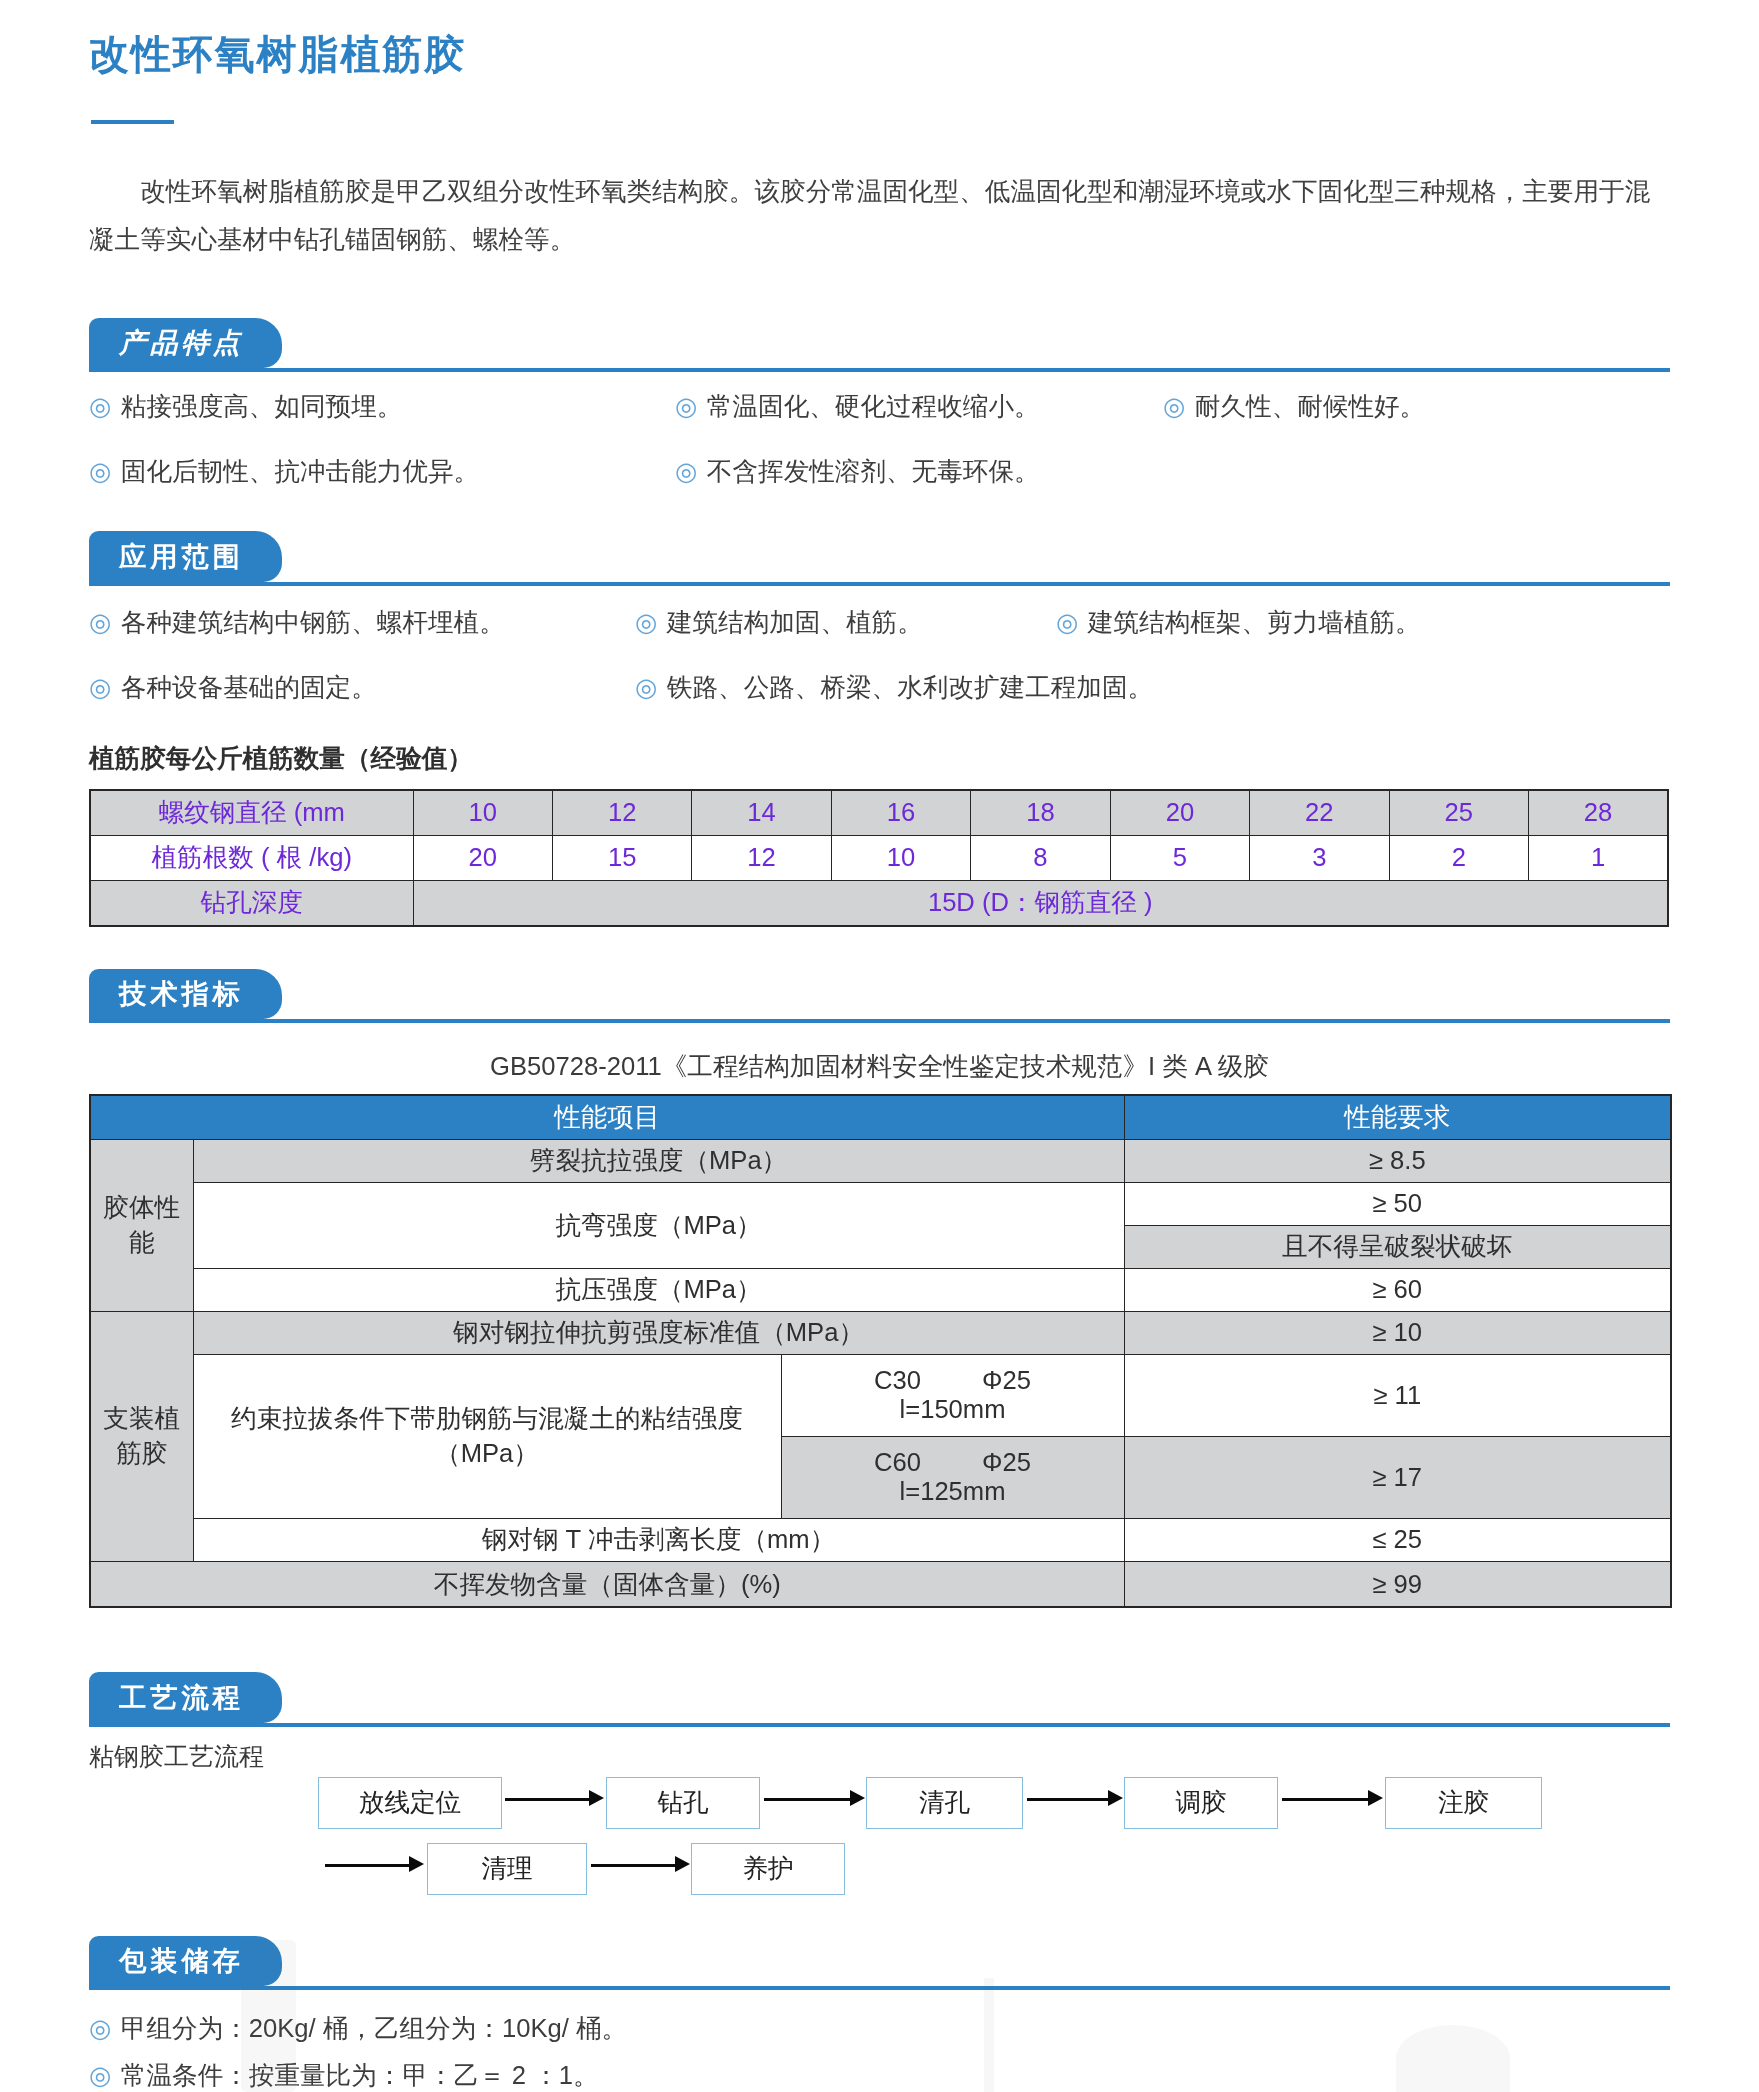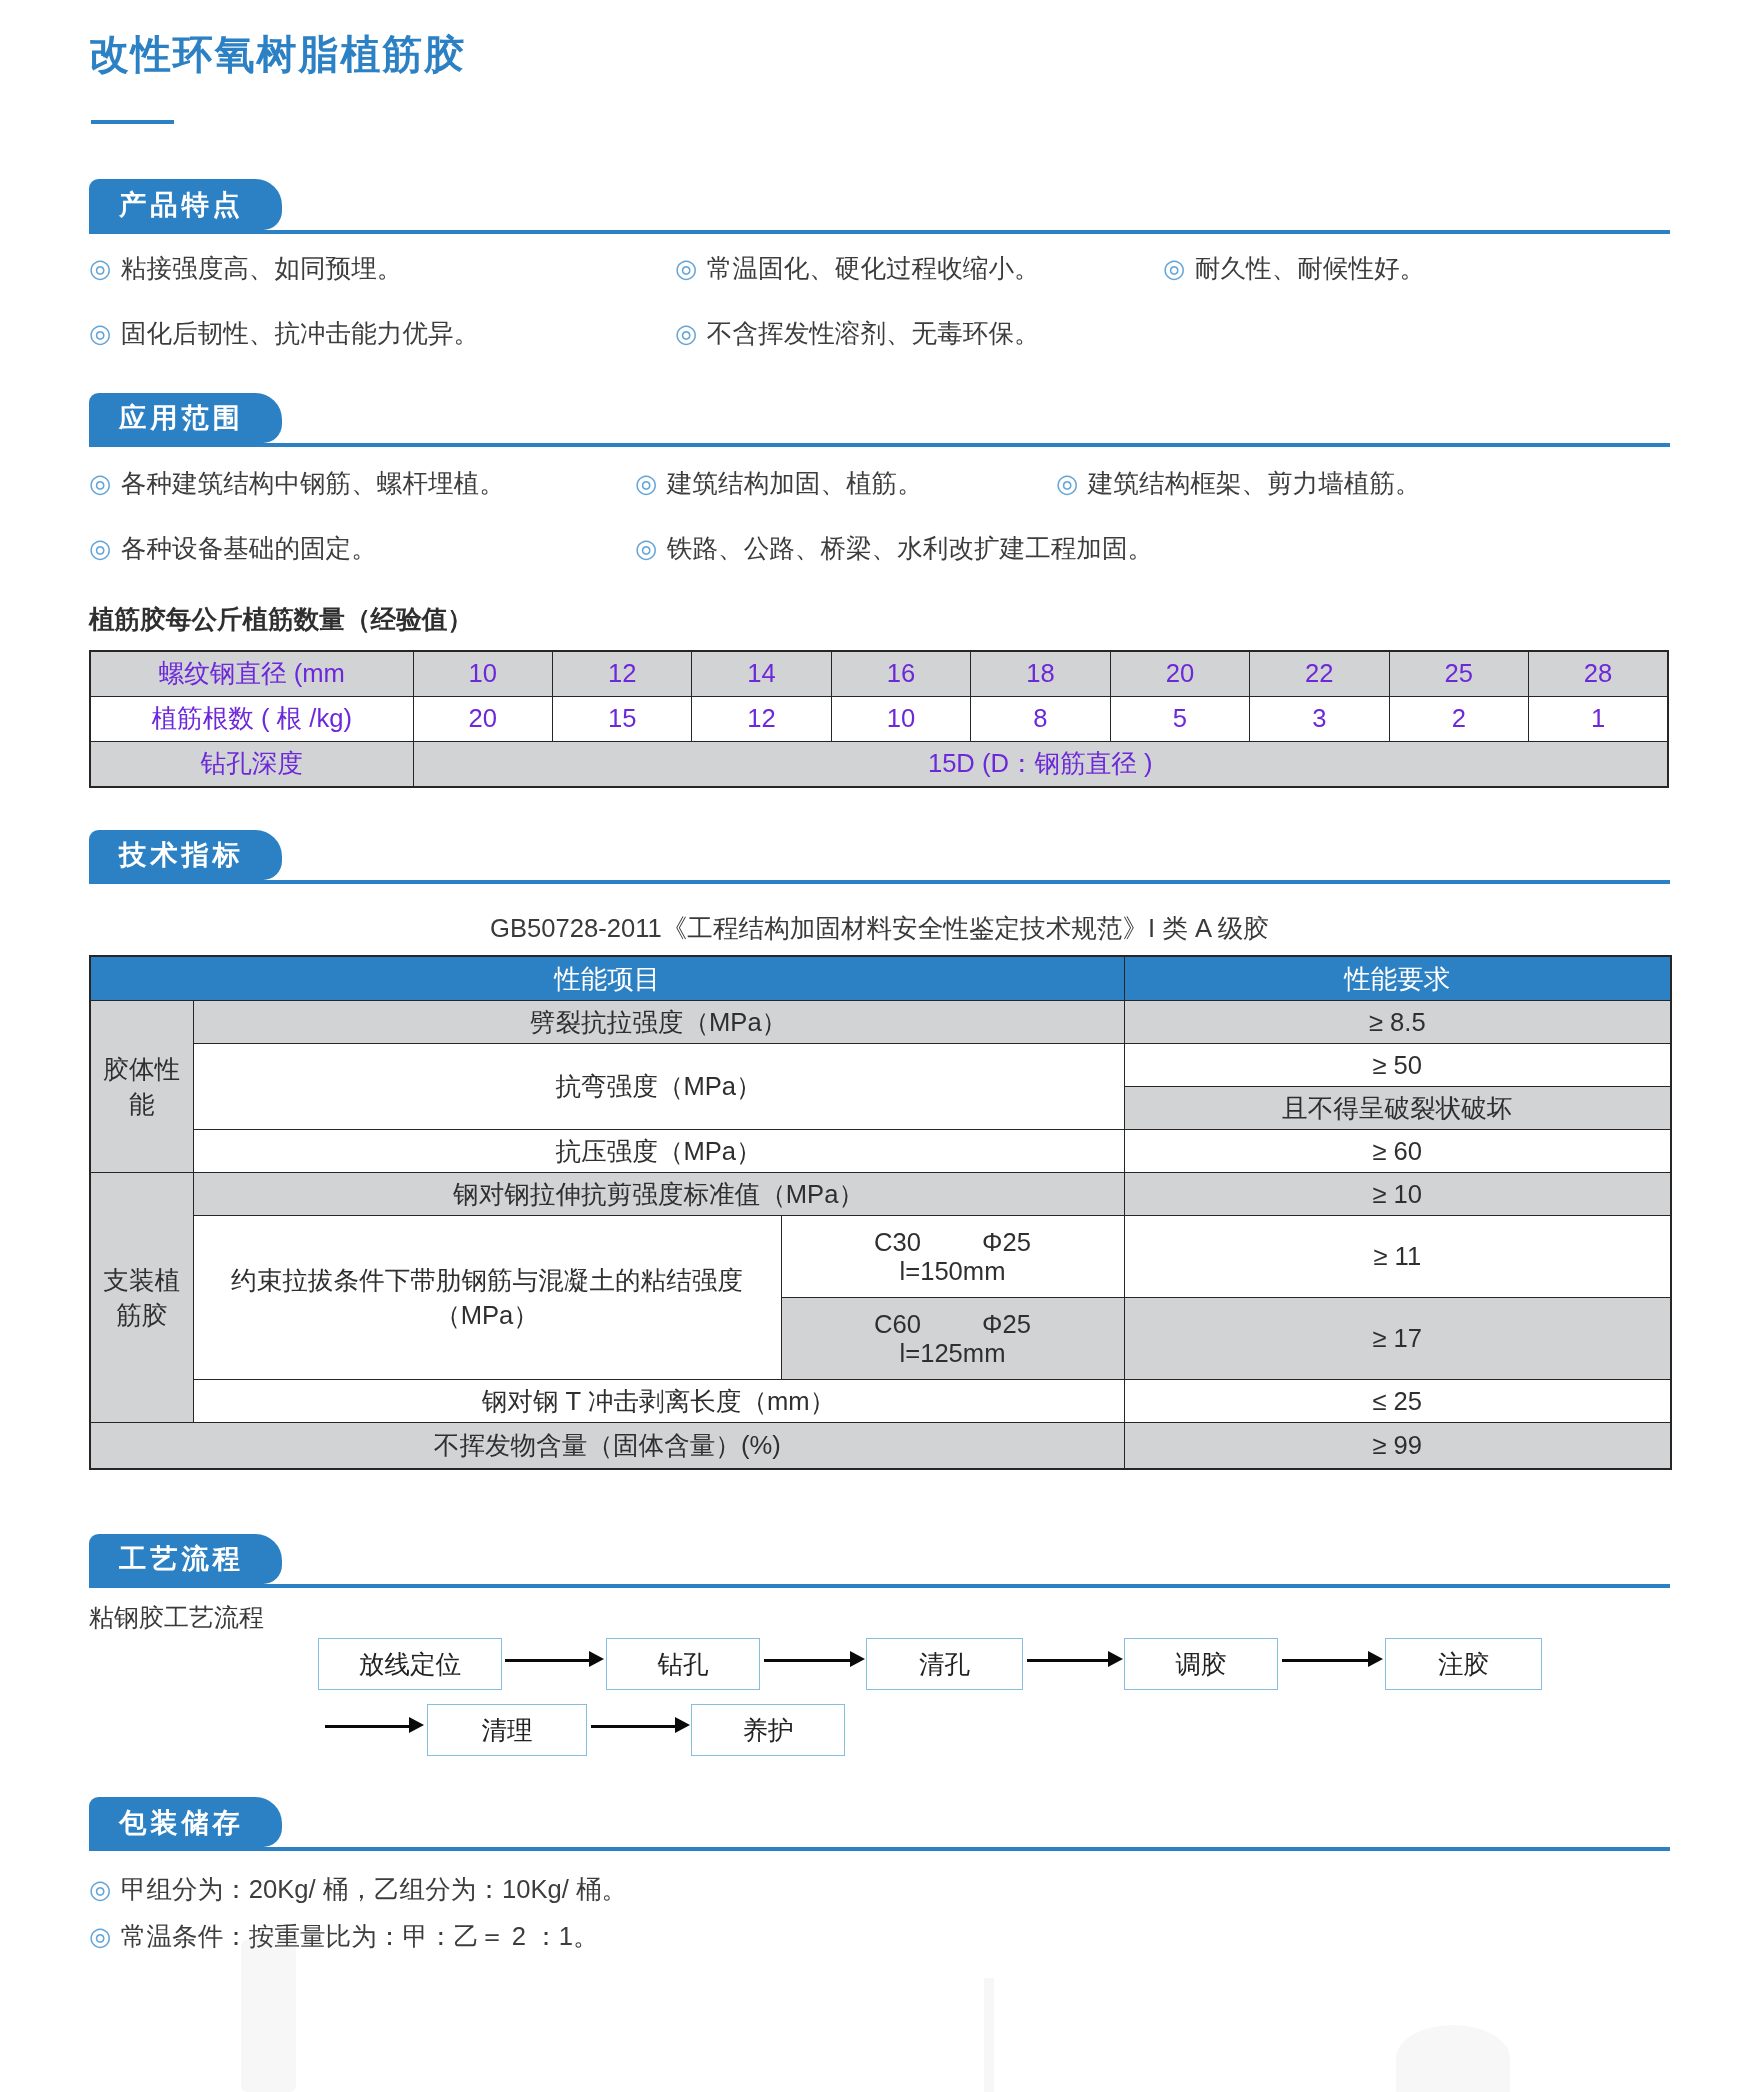--- a/index.html
+++ b/index.html
@@ -42,21 +42,21 @@
     background:#2b81c4;
     color:#ffffff;
     font-size:27.4px;
     font-weight:bold;
     letter-spacing:3.8px;
     line-height:1.25;
     padding:8.5px 38px 7.6px 30px;
     border-radius:9.5px 26.5px 19px 0;
     vertical-align:bottom;
   }
-  .mt-features{margin-top:55px;}
+  .mt-features{margin-top:55px;font-style:italic;}
   .mt-apps{margin-top:42px;}
   .mt-specs{margin-top:42px;}
   .mt-process{margin-top:64px;}
   .mt-pack{margin-top:34px;}
 
   
   .bullets{
     display:grid;
     margin-top:17px;
     row-gap:30px;
@@ -170,20 +170,21 @@
   .wm3{left:1396px;top:2025px;width:114px;height:67px;border-radius:50% 50% 0 0;}
 </style>
 </head>
 <body>
 
 <div class="page">
 
   <h1 class="doc-title">改性环氧树脂植筋胶</h1>
   <div class="title-dash"></div>
 
+  <p class="intro">改性环氧树脂植筋胶是甲乙双组分改性环氧类结构胶。该胶分常温固化型、低温固化型和潮湿环境或水下固化型三种规格，主要用于混凝土等实心基材中钻孔锚固钢筋、螺栓等。</p>
 
   <div class="section-head mt-features">
     <span class="badge">产品特点</span>
   </div>
   <div class="bullets features">
     <div class="bullet"><span class="ring">◎</span><span>粘接强度高、如同预埋。</span></div>
     <div class="bullet"><span class="ring">◎</span><span>常温固化、硬化过程收缩小。</span></div>
     <div class="bullet"><span class="ring">◎</span><span>耐久性、耐候性好。</span></div>
     <div class="bullet"><span class="ring">◎</span><span>固化后韧性、抗冲击能力优异。</span></div>
     <div class="bullet"><span class="ring">◎</span><span>不含挥发性溶剂、无毒环保。</span></div>

